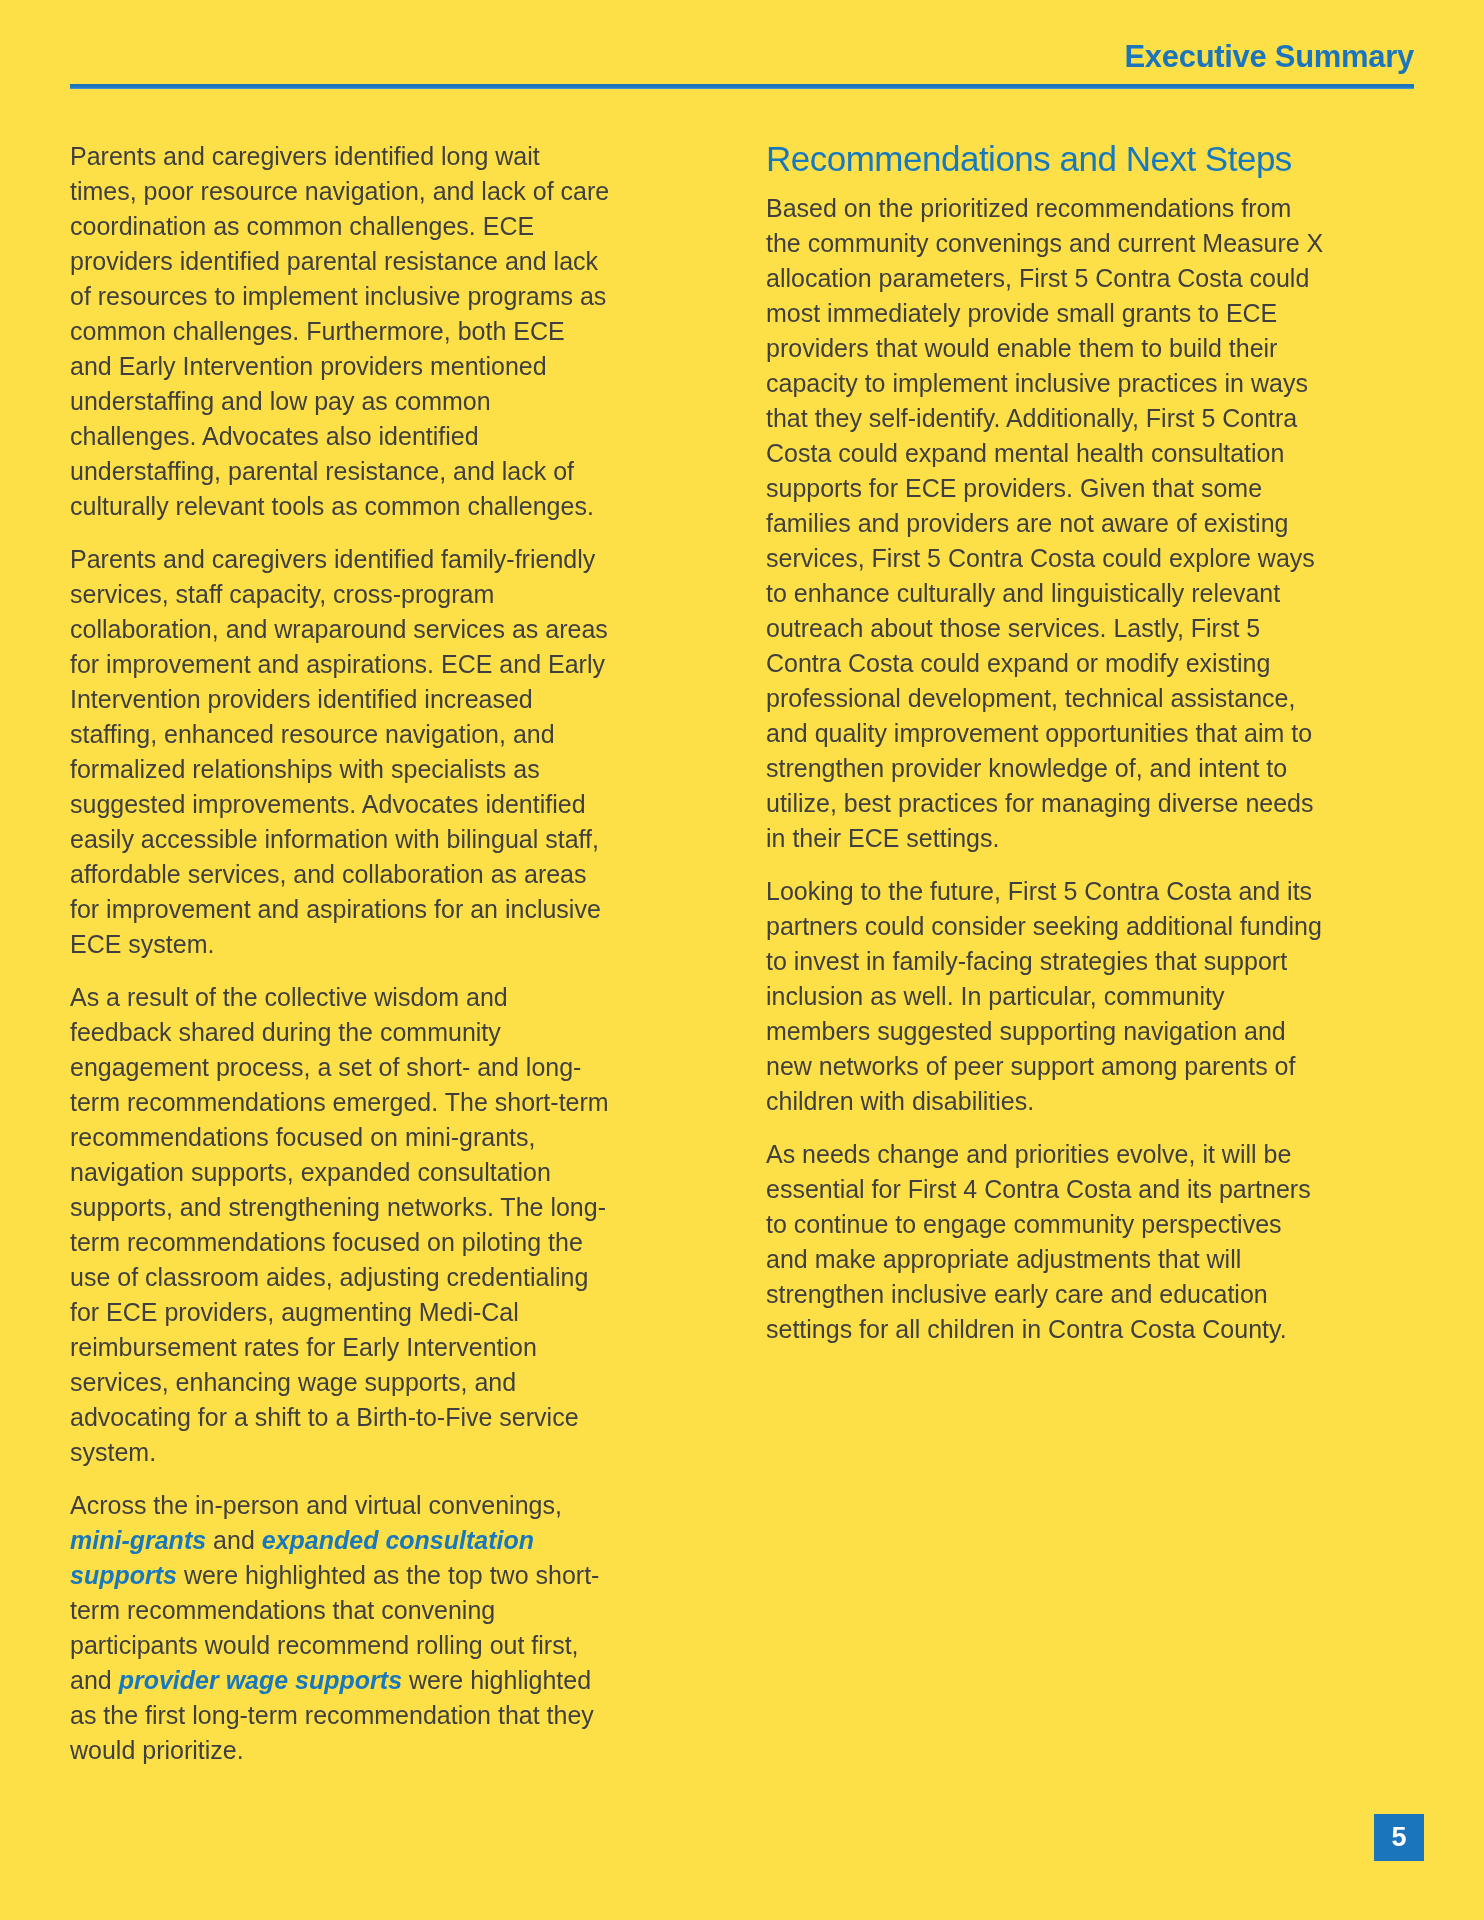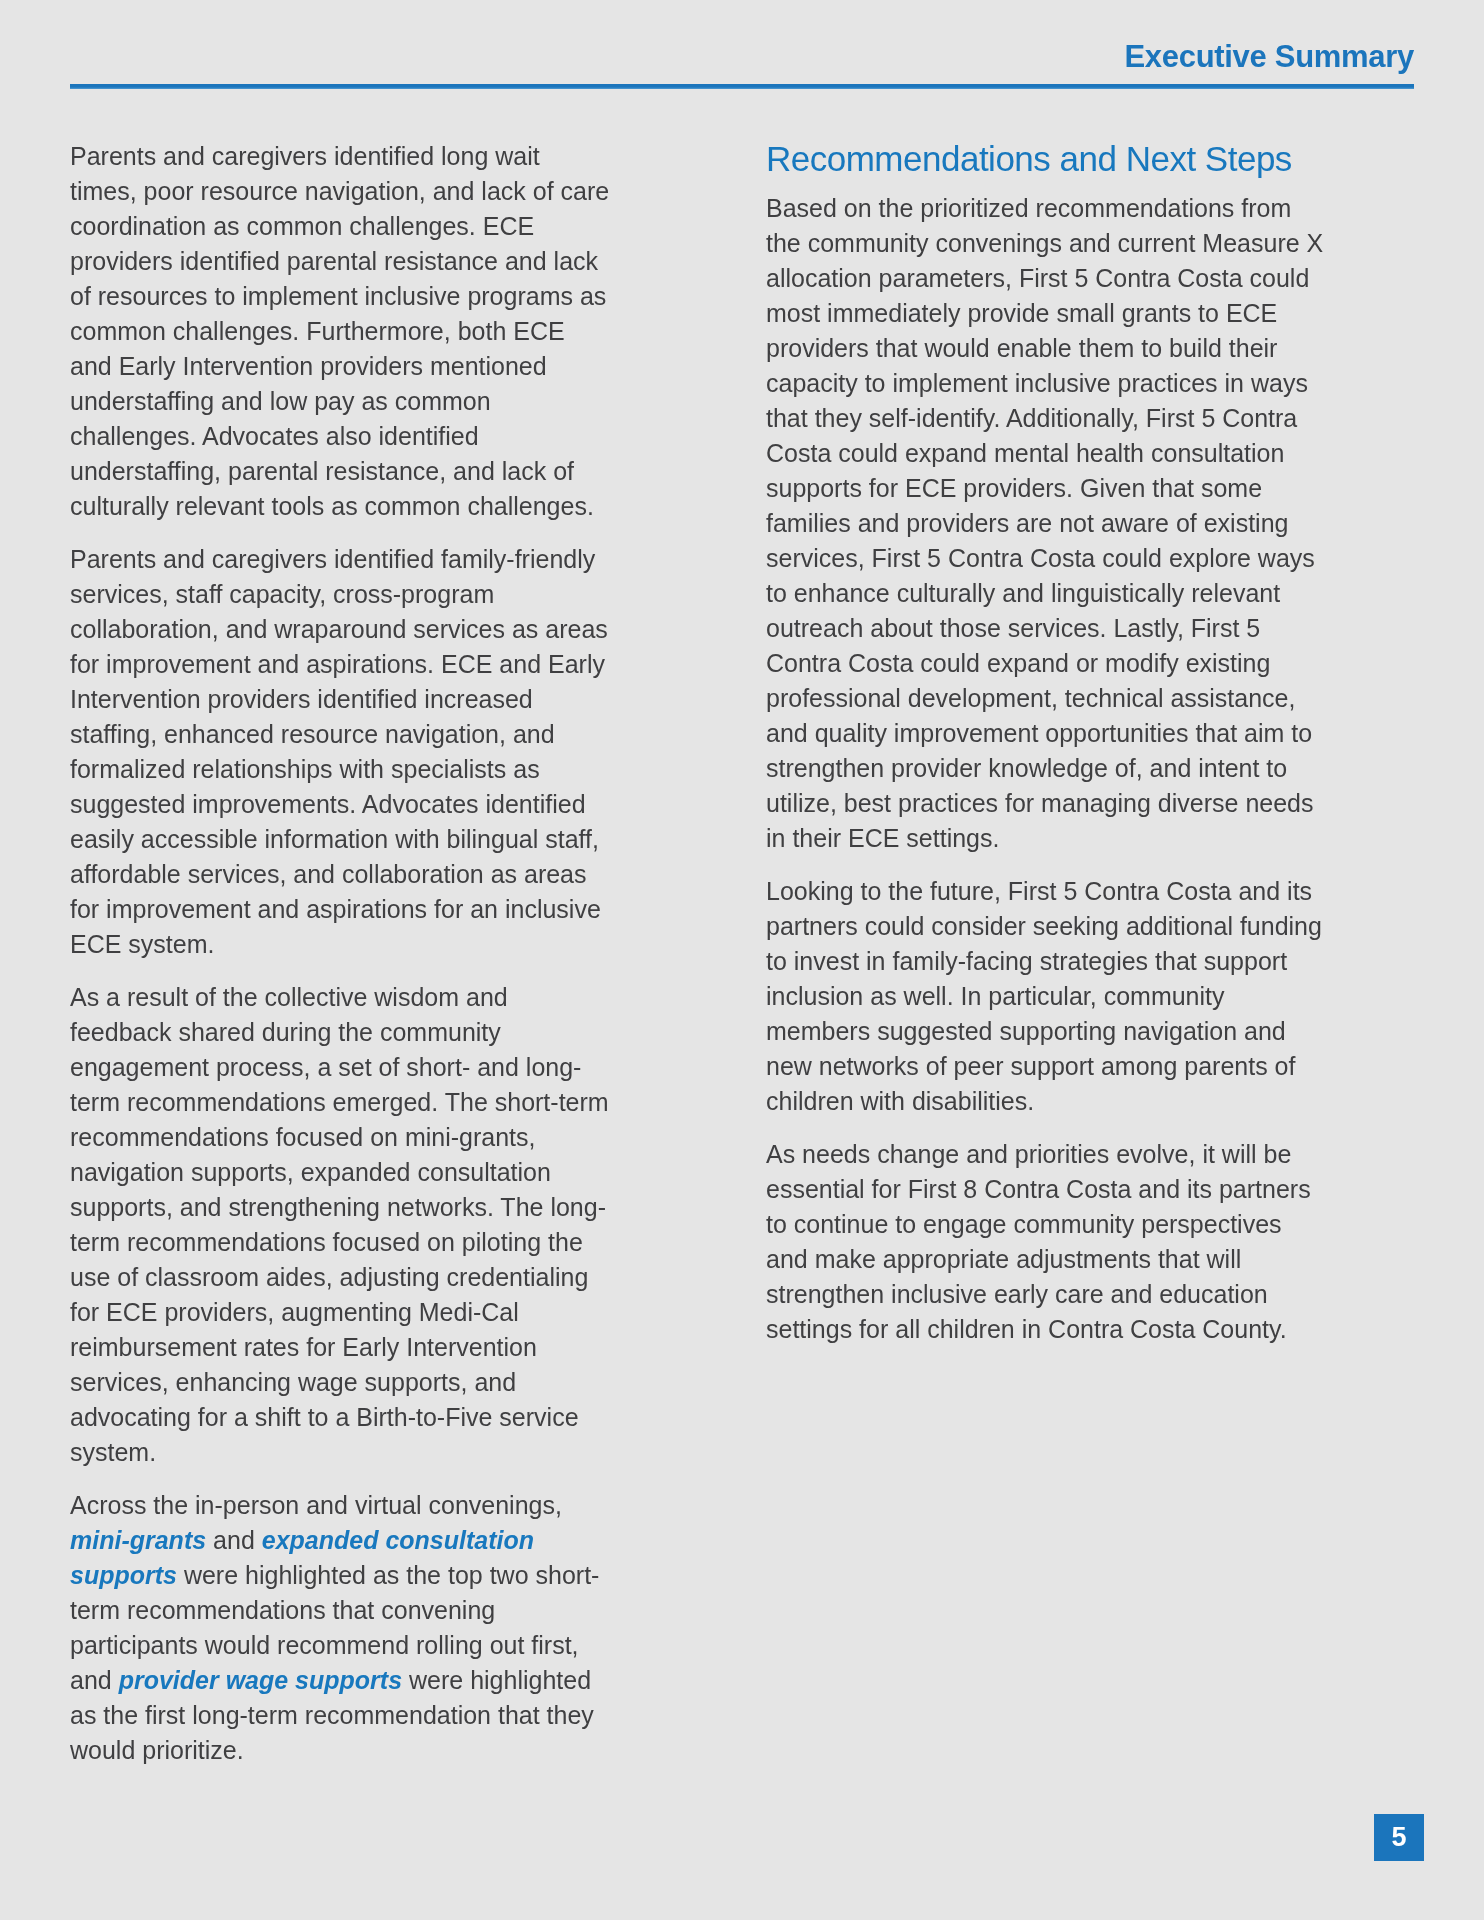--- a/index.html
+++ b/index.html
@@ -4,21 +4,21 @@
 <style>
   html, body {
     margin: 0;
     padding: 0;
     background: #ffffff;
   }
   .page {
     position: relative;
     width: 1484px;
     height: 1920px;
-    background: #e5e5e5;
+    background: #fde047;
     font-family: "Liberation Sans", sans-serif;
     color: #3f3f41;
     overflow: hidden;
     box-sizing: border-box;
   }
   .page-header {
     padding: 40px 70px 0 70px;
   }
   .page-header h1 {
     margin: 0;
@@ -102,20 +102,20 @@
       <p>Parents and caregivers identified long wait times, poor resource navigation, and lack of care coordination as common challenges. ECE providers identified parental resistance and lack of resources to implement inclusive programs as common challenges. Furthermore, both ECE and Early Intervention providers mentioned understaffing and low pay as common challenges. Advocates also identified understaffing, parental resistance, and lack of culturally relevant tools as common challenges.</p>
       <p>Parents and caregivers identified family-friendly services, staff capacity, cross-program collaboration, and wraparound services as areas for improvement and aspirations. ECE and Early Intervention providers identified increased staffing, enhanced resource navigation, and formalized relationships with specialists as suggested improvements. Advocates identified easily accessible information with bilingual staff, affordable services, and collaboration as areas for improvement and aspirations for an inclusive ECE system.</p>
       <p>As a result of the collective wisdom and feedback shared during the community engagement process, a set of short- and long-term recommendations emerged. The short-term recommendations focused on mini-grants, navigation supports, expanded consultation supports, and strengthening networks. The long-term recommendations focused on piloting the use of classroom aides, adjusting credentialing for ECE providers, augmenting Medi-Cal reimbursement rates for Early Intervention services, enhancing wage supports, and advocating for a shift to a Birth-to-Five service system.</p>
       <p><span>Across the in-person and virtual convenings, </span><span class="em-blue">mini-grants</span><span> and </span><span class="em-blue">expanded consultation supports</span><span> were highlighted as the top two short-term recommendations that convening participants would recommend rolling out first, and </span><span class="em-blue">provider wage supports</span><span> were highlighted as the first long-term recommendation that they would prioritize.</span></p>
     </section>
 
     <section class="col col-right">
       <h2>Recommendations and Next Steps</h2>
       <p>Based on the prioritized recommendations from the community convenings and current Measure X allocation parameters, First 5 Contra Costa could most immediately provide small grants to ECE providers that would enable them to build their capacity to implement inclusive practices in ways that they self-identify. Additionally, First 5 Contra Costa could expand mental health consultation supports for ECE providers. Given that some families and providers are not aware of existing services, First 5 Contra Costa could explore ways to enhance culturally and linguistically relevant outreach about those services. Lastly, First 5 Contra Costa could expand or modify existing professional development, technical assistance, and quality improvement opportunities that aim to strengthen provider knowledge of, and intent to utilize, best practices for managing diverse needs in their ECE settings.</p>
       <p>Looking to the future, First 5 Contra Costa and its partners could consider seeking additional funding to invest in family-facing strategies that support inclusion as well. In particular, community members suggested supporting navigation and new networks of peer support among parents of children with disabilities.</p>
-      <p>As needs change and priorities evolve, it will be essential for First 8 Contra Costa and its partners to continue to engage community perspectives and make appropriate adjustments that will strengthen inclusive early care and education settings for all children in Contra Costa County.</p>
+      <p>As needs change and priorities evolve, it will be essential for First 4 Contra Costa and its partners to continue to engage community perspectives and make appropriate adjustments that will strengthen inclusive early care and education settings for all children in Contra Costa County.</p>
     </section>
 
   </main>
 
   <div class="page-number">5</div>
 
 </div>
 
 </body></html>

